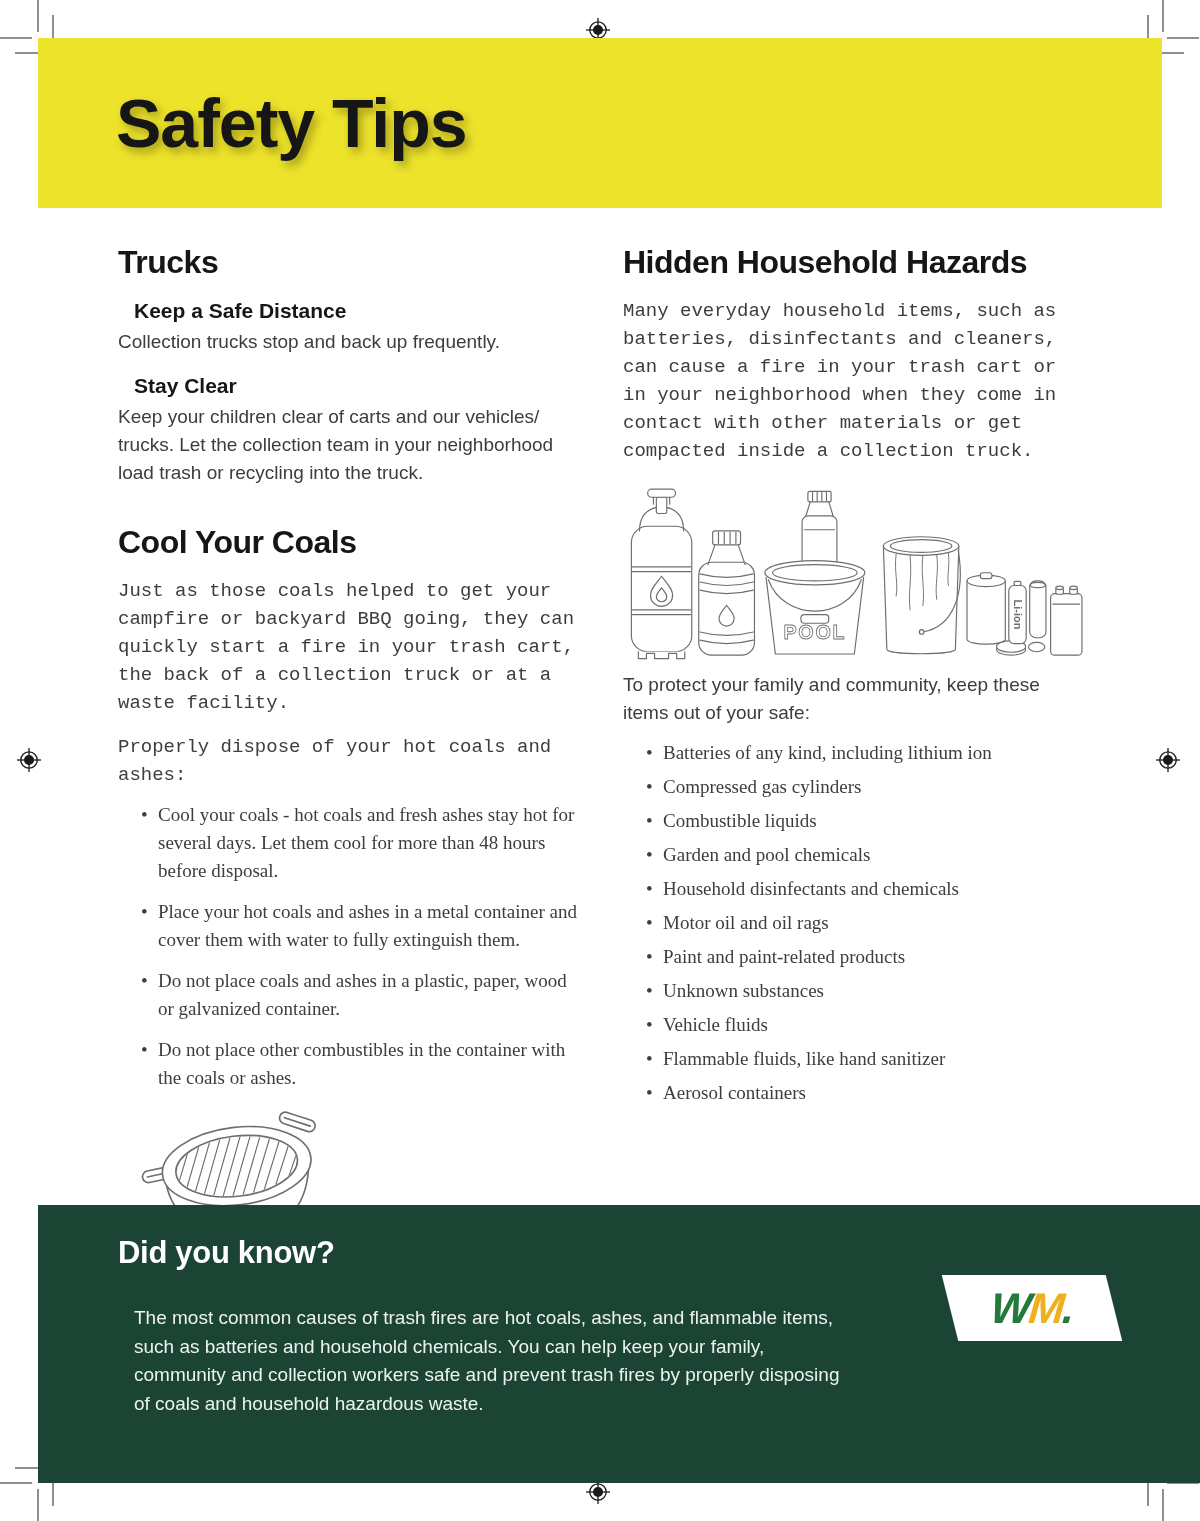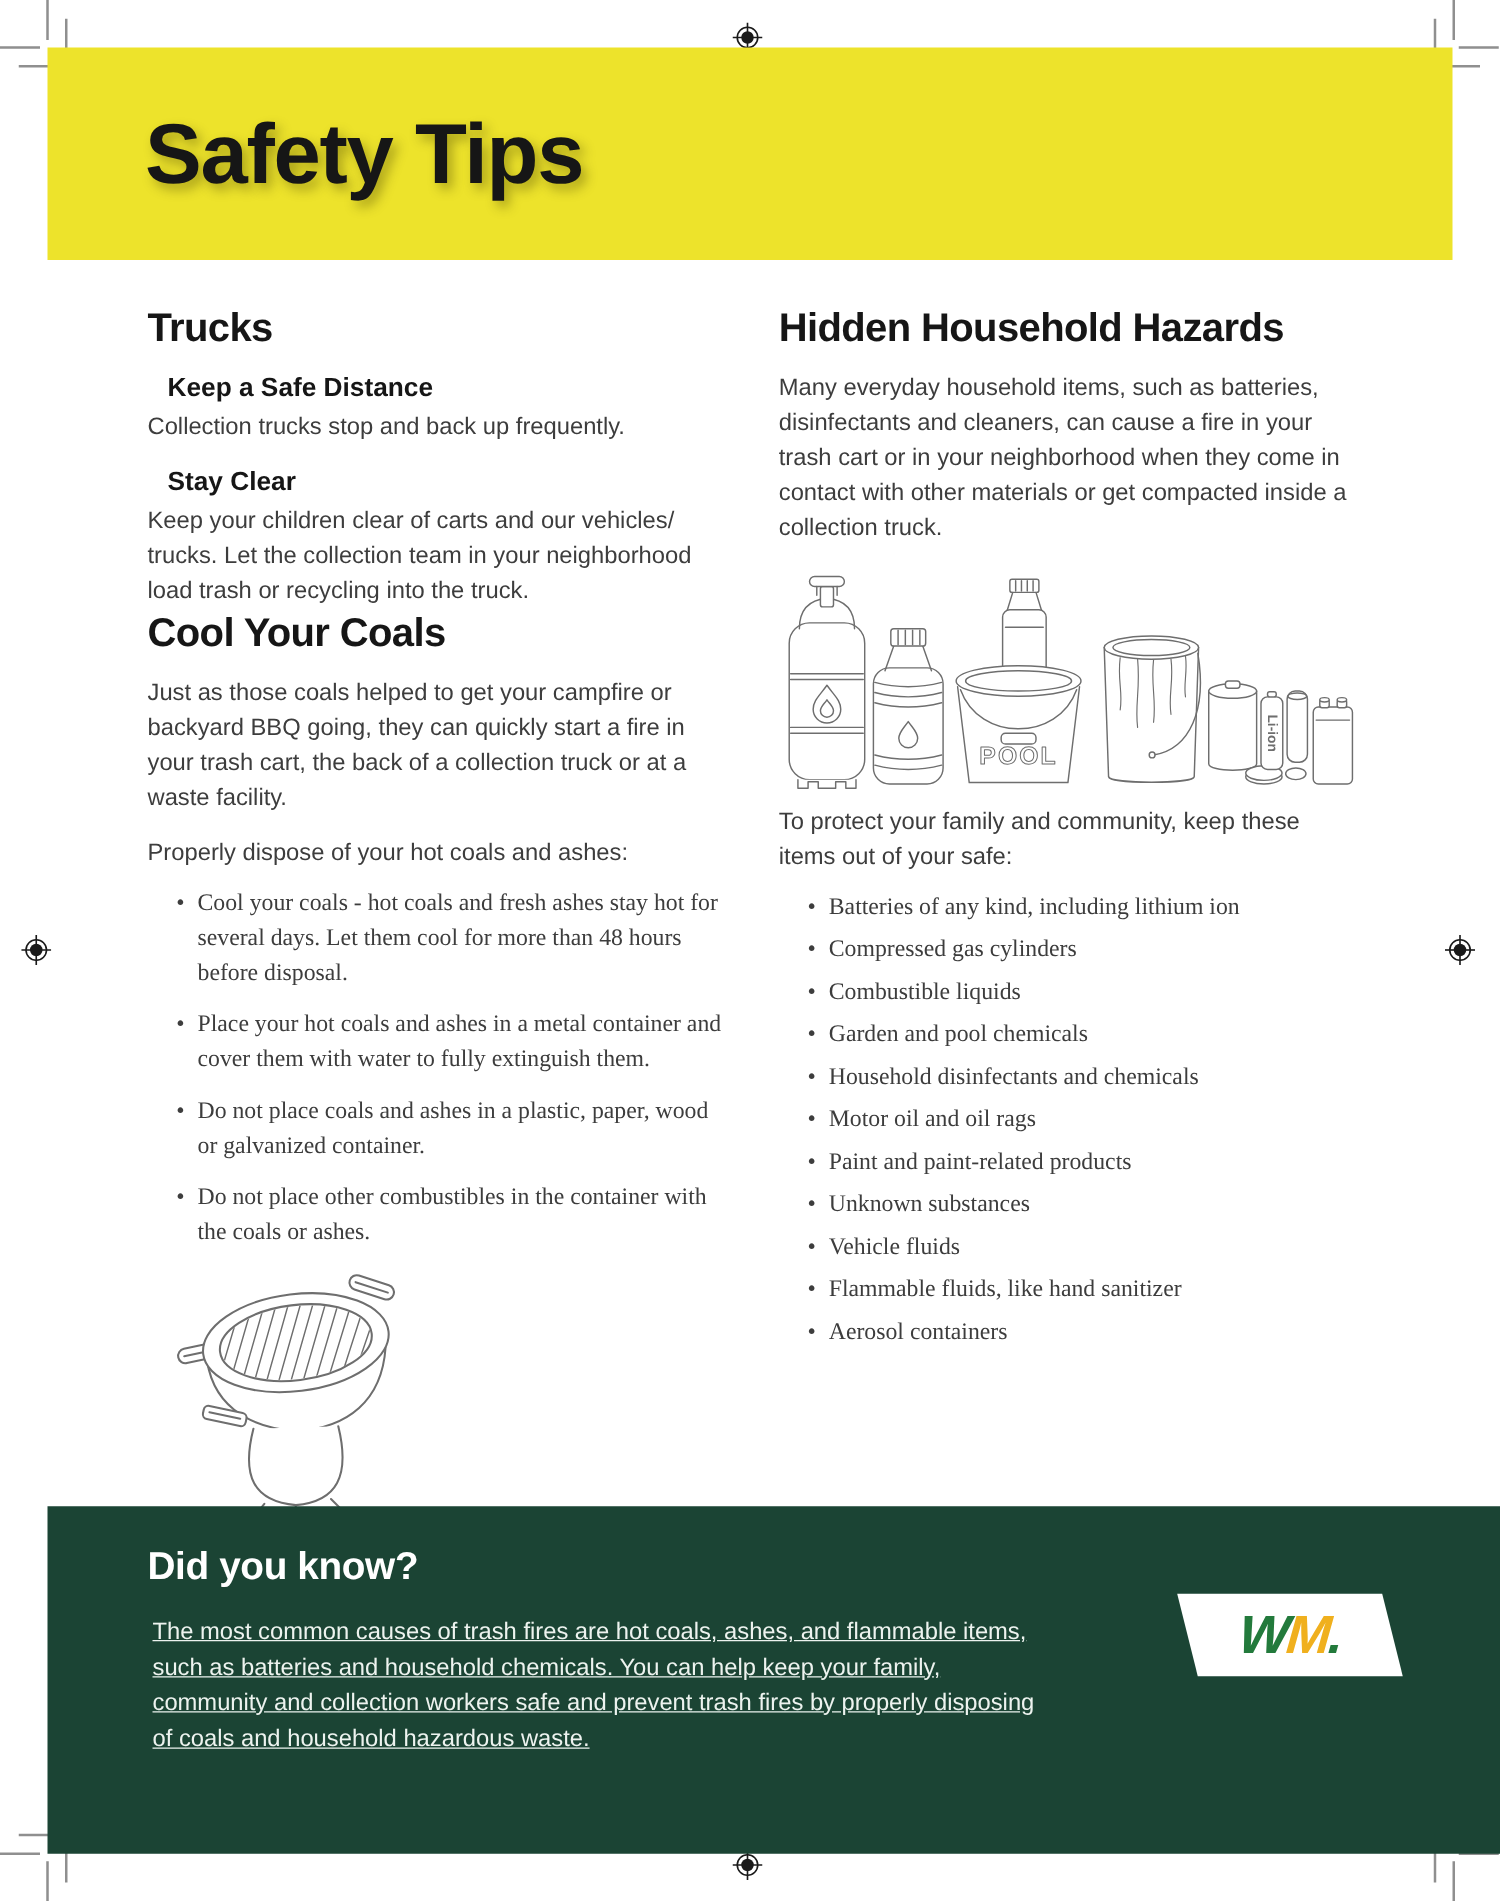--- a/index.html
+++ b/index.html
@@ -18,35 +18,35 @@
   .page-title{margin:0 0 0 78px;font-size:68px;font-weight:900;letter-spacing:-1px;
     color:var(--ink,#161616);text-shadow:4px 5px 9px rgba(60,55,0,0.38);}
   
   .col{position:absolute;top:243px;}
   .col-left{left:118px;width:465px;}
   .col-right{left:623px;width:465px;}
   .section-heading{margin:0;font-size:32px;line-height:38px;font-weight:900;
     letter-spacing:-0.5px;color:var(--ink,#161616);}
   .sub-heading{margin:17px 16px 3px;font-size:21px;line-height:26px;font-weight:800;color:var(--ink,#161616);}
   .body-text{margin:4px 0 0;font-size:19px;line-height:28px;color:var(--body-text,#3d3d3d);}
-  .gap-top{margin-top:16px;}
-  .coals-heading{}
+  .gap-top{margin-top:16px;font-family:Liberation Mono, monospace;}
+  .coals-heading{margin-top:36px;}
   ul.bullets{list-style:none;margin:12px 0 0;padding:0 0 0 40px;font-family:Liberation Serif, serif;}
   ul.bullets li{position:relative;font-size:19px;line-height:28px;color:var(--body-text,#3d3d3d);margin:0 0 13px;}
   ul.bullets li::before{content:"\2022";position:absolute;left:-17px;top:0;color:var(--body-text,#3d3d3d);}
   ul.bullets-tight li{margin-bottom:6px;}
   .grill-wrap{margin:14px 0 0 22px;}
   .hazards-wrap{margin:16px 0 6px 0;}
   
   .footer{position:absolute;left:38px;top:1205px;width:1124px;height:278px;
     background:var(--footer-green,#1b4434);padding-left:40px;}
   .footer-heading{position:absolute;left:80px;top:30px;margin:0;font-size:31px;
     font-weight:900;color:#ffffff;letter-spacing:-0.3px;}
-  .footer-text{position:absolute;left:80px;top:83px;width:726px;margin:4px;
-    font-size:19px;line-height:28.5px;color:#edf3ef;text-decoration:underline;}
+  .footer-text{position:absolute;left:80px;top:83px;width:726px;margin:16px;
+    font-size:19px;line-height:28.5px;color:#edf3ef;}
   .wm-logo{position:absolute;right:88px;top:70px;width:164px;height:66px;background:#ffffff;
     transform:skewX(14deg);display:flex;align-items:center;justify-content:center;}
   .wm-text{transform:skewX(-28deg);font-size:43px;font-weight:900;letter-spacing:-2px;line-height:1;}
   .wm-w{color:var(--brand-green,#237a3c);}
   .wm-m{color:var(--brand-gold,#f0b01e);}
   .wm-dot{color:var(--brand-green,#237a3c);}
   svg text{font-family:"Liberation Sans","DejaVu Sans",sans-serif;}
 </style>
 </head>
 <body>

